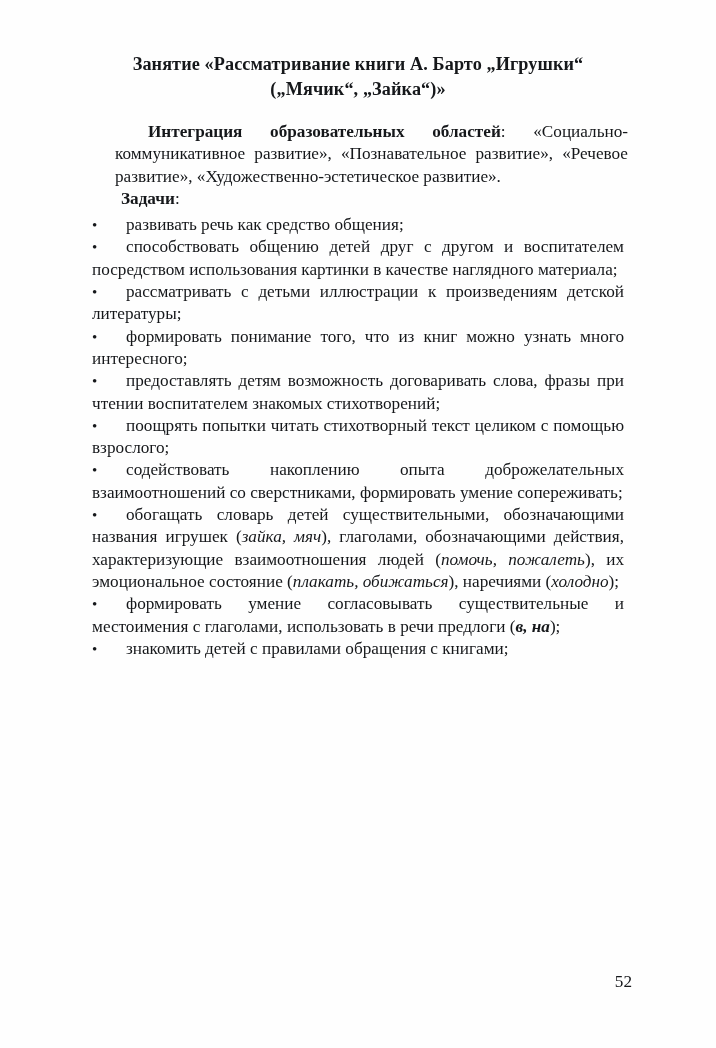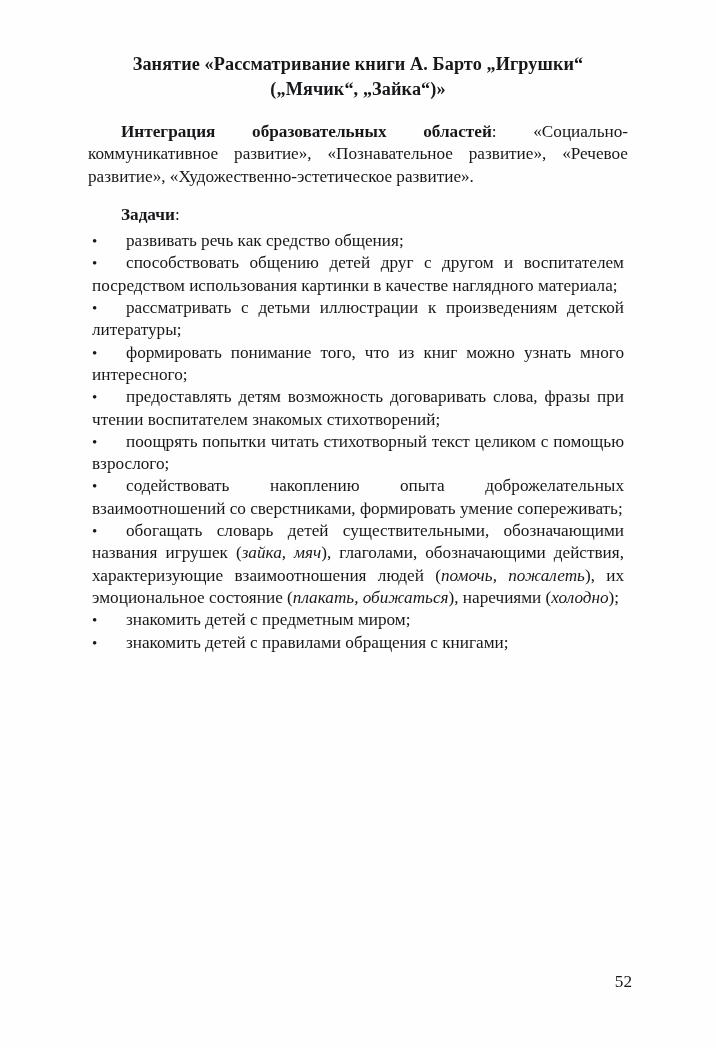--- a/index.html
+++ b/index.html
@@ -44,23 +44,24 @@
     font-size: 17.2px;
     line-height: 22.3px;
     text-align: justify;
     text-justify: inter-word;
     margin: 0;
     hyphens: manual;
   }
   .para-first {
     margin-top: 19px;
     text-indent: 33px;
+    margin-left: 27px;
   }
   .para-tasks {
-    margin-top: 16px;
+    margin-top: 0px;
     text-indent: 33px;
   }
   .bullets {
     list-style: none;
     margin: 4px;
     padding: 0;
   }
   .bullet-item {
     font-size: 17.2px;
     line-height: 22.3px;
@@ -114,20 +115,20 @@
 
     <ul class="bullets" id="tasks-list">
         <li class="bullet-item last-line-left"><span class="bullet-glyph">•</span><span class="bullet-text">развивать речь как средство общения;</span></li>
         <li class="bullet-item last-line-left"><span class="bullet-glyph">•</span><span class="bullet-text">способствовать общению детей друг с другом и воспитателем посредством использования картинки в качестве наглядного материала;</span></li>
         <li class="bullet-item last-line-left"><span class="bullet-glyph">•</span><span class="bullet-text">рассматривать с детьми иллюстрации к произведениям детской литературы;</span></li>
         <li class="bullet-item last-line-left"><span class="bullet-glyph">•</span><span class="bullet-text">формировать понимание того, что из книг можно узнать много интересного;</span></li>
         <li class="bullet-item last-line-left"><span class="bullet-glyph">•</span><span class="bullet-text">предоставлять детям возможность договаривать слова, фразы при чтении воспитателем знакомых стихотворений;</span></li>
         <li class="bullet-item last-line-left"><span class="bullet-glyph">•</span><span class="bullet-text">поощрять попытки читать стихотворный текст целиком с помощью взрослого;</span></li>
         <li class="bullet-item last-line-left"><span class="bullet-glyph">•</span><span class="bullet-text">содействовать накоплению опыта доброжелательных взаимоотношений со сверстниками, формировать умение сопереживать;</span></li>
         <li class="bullet-item last-line-left"><span class="bullet-glyph">•</span><span class="bullet-text"><span>обогащать словарь детей существительными, обозначающими названия игрушек (</span><span class="i">зайка, мяч</span><span>), глаголами, обозначающими действия, характеризующие взаимоотношения людей (</span><span class="i">помочь, пожалеть</span><span>), их эмоциональное состояние (</span><span class="i">плакать, обижаться</span><span>), наречиями (</span><span class="i">холодно</span><span>);</span></span></li>
-        <li class="bullet-item last-line-left"><span class="bullet-glyph">•</span><span class="bullet-text">знакомить детей с предметным миром;</span></li>
+        <li class="bullet-item last-line-left"><span class="bullet-glyph">•</span><span class="bullet-text"><span>формировать умение согласовывать существительные и местоимения с глаголами, использовать в речи предлоги (</span><span class="bi">в, на</span><span>);</span></span></li>
         <li class="bullet-item last-line-left"><span class="bullet-glyph">•</span><span class="bullet-text">знакомить детей с правилами обращения с книгами;</span></li>
       </ul>
 
   </div>
 
   <div class="page-number">52</div>
 </div>
 
 </body></html>

